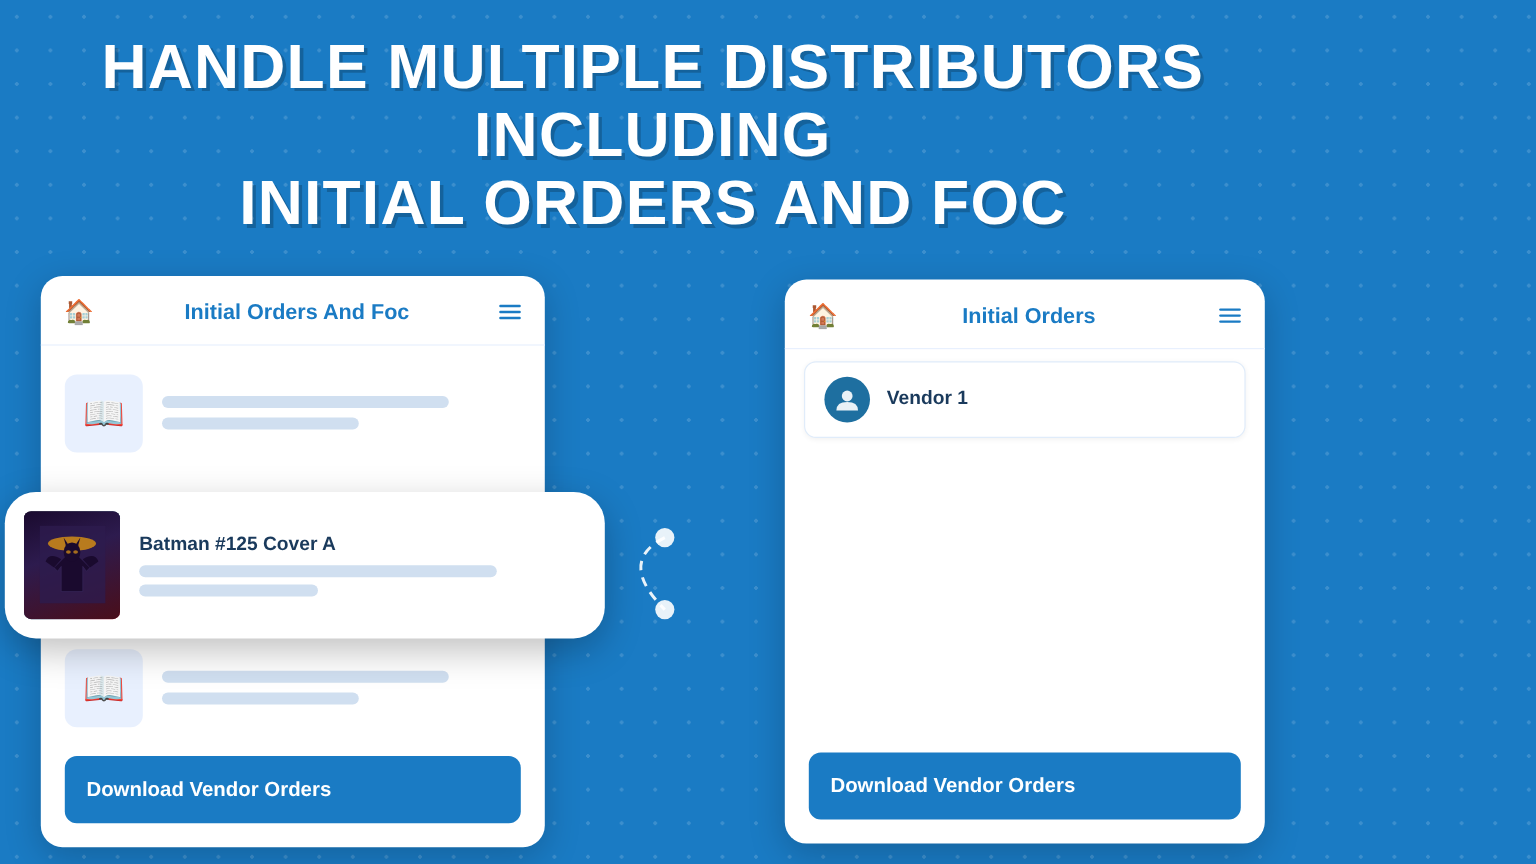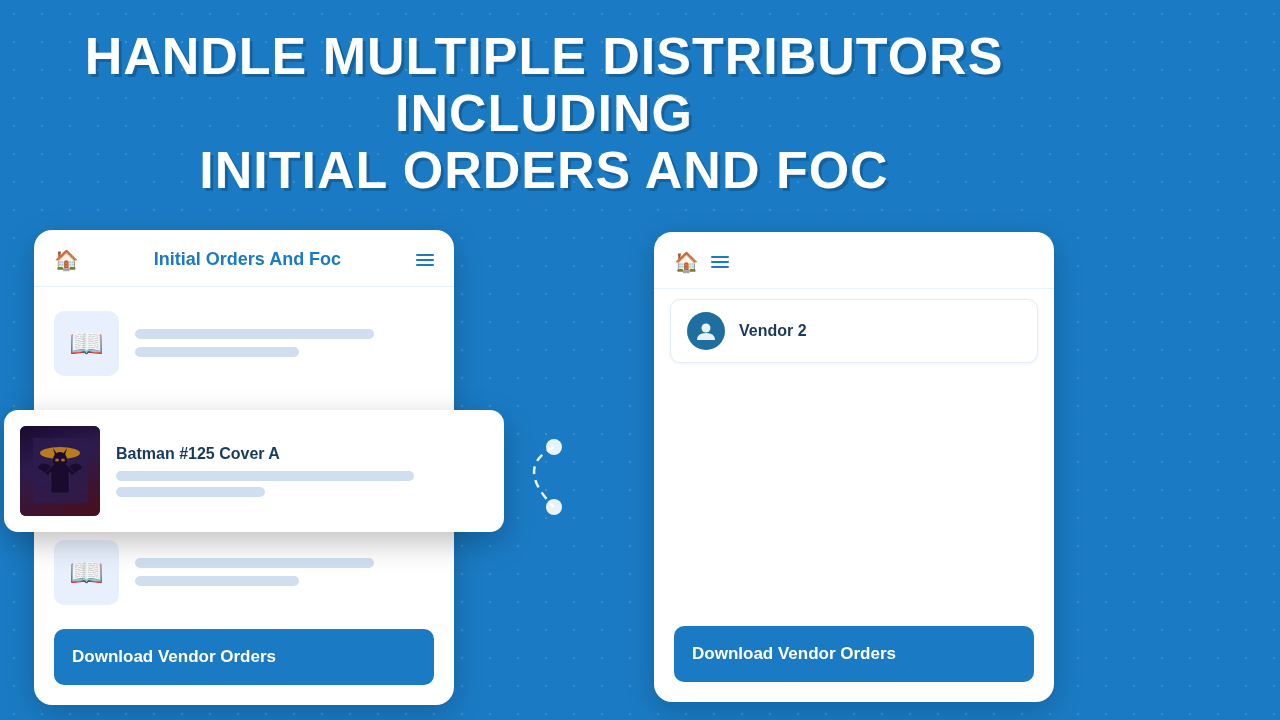--- a/index.html
+++ b/index.html
@@ -189,21 +189,21 @@
       text-align: left;
     }
 
     
     .comic-card {
       position: absolute;
       top: 180px;
       left: -30px;
       width: 500px;
       background: white;
-      border-radius: 14px;
+      border-radius: 26px;
       box-shadow: 0 10px 30px rgba(0,0,0,0.25);
       padding: 16px;
       display: flex;
       align-items: center;
       gap: 16px;
       z-index: 10;
     }
 
     .comic-cover {
       width: 80px;
@@ -378,37 +378,38 @@
         <path d="M 60 80 Q 20 100 60 140" fill="none" stroke="white" stroke-width="2.5" stroke-dasharray="8,6" opacity="0.9"></path>
 
         <circle cx="60" cy="80" r="8" fill="white" opacity="0.9"></circle>
         <circle cx="60" cy="140" r="8" fill="white" opacity="0.9"></circle>
       </svg>
     </div>
 
     <div class="card card-right">
       <div class="card-header">
         <span class="home-icon">🏠</span>
+        <span class="card-header-title">Initial Orders</span>
         <div class="menu-icon">
           <span></span>
             <span></span>
             <span></span>
         </div>
       </div>
 
       <div class="vendor-list">
 
         <div class="vendor-item">
           <div class="vendor-avatar">
             <svg width="22" height="22" viewBox="0 0 22 22">
               <circle cx="11" cy="8" r="4.5" fill="white" opacity="0.9"></circle>
               <path d="M2 20 Q2 13 11 13 Q20 13 20 20" fill="white" opacity="0.9"></path>
             </svg>
           </div>
-          <span class="vendor-name">Vendor 2</span>
+          <span class="vendor-name">Vendor 1</span>
         </div>
       </div>
 
       <button class="download-btn">Download Vendor Orders</button>
     </div>
 
   </div>
 </div>
 
 </body></html>

